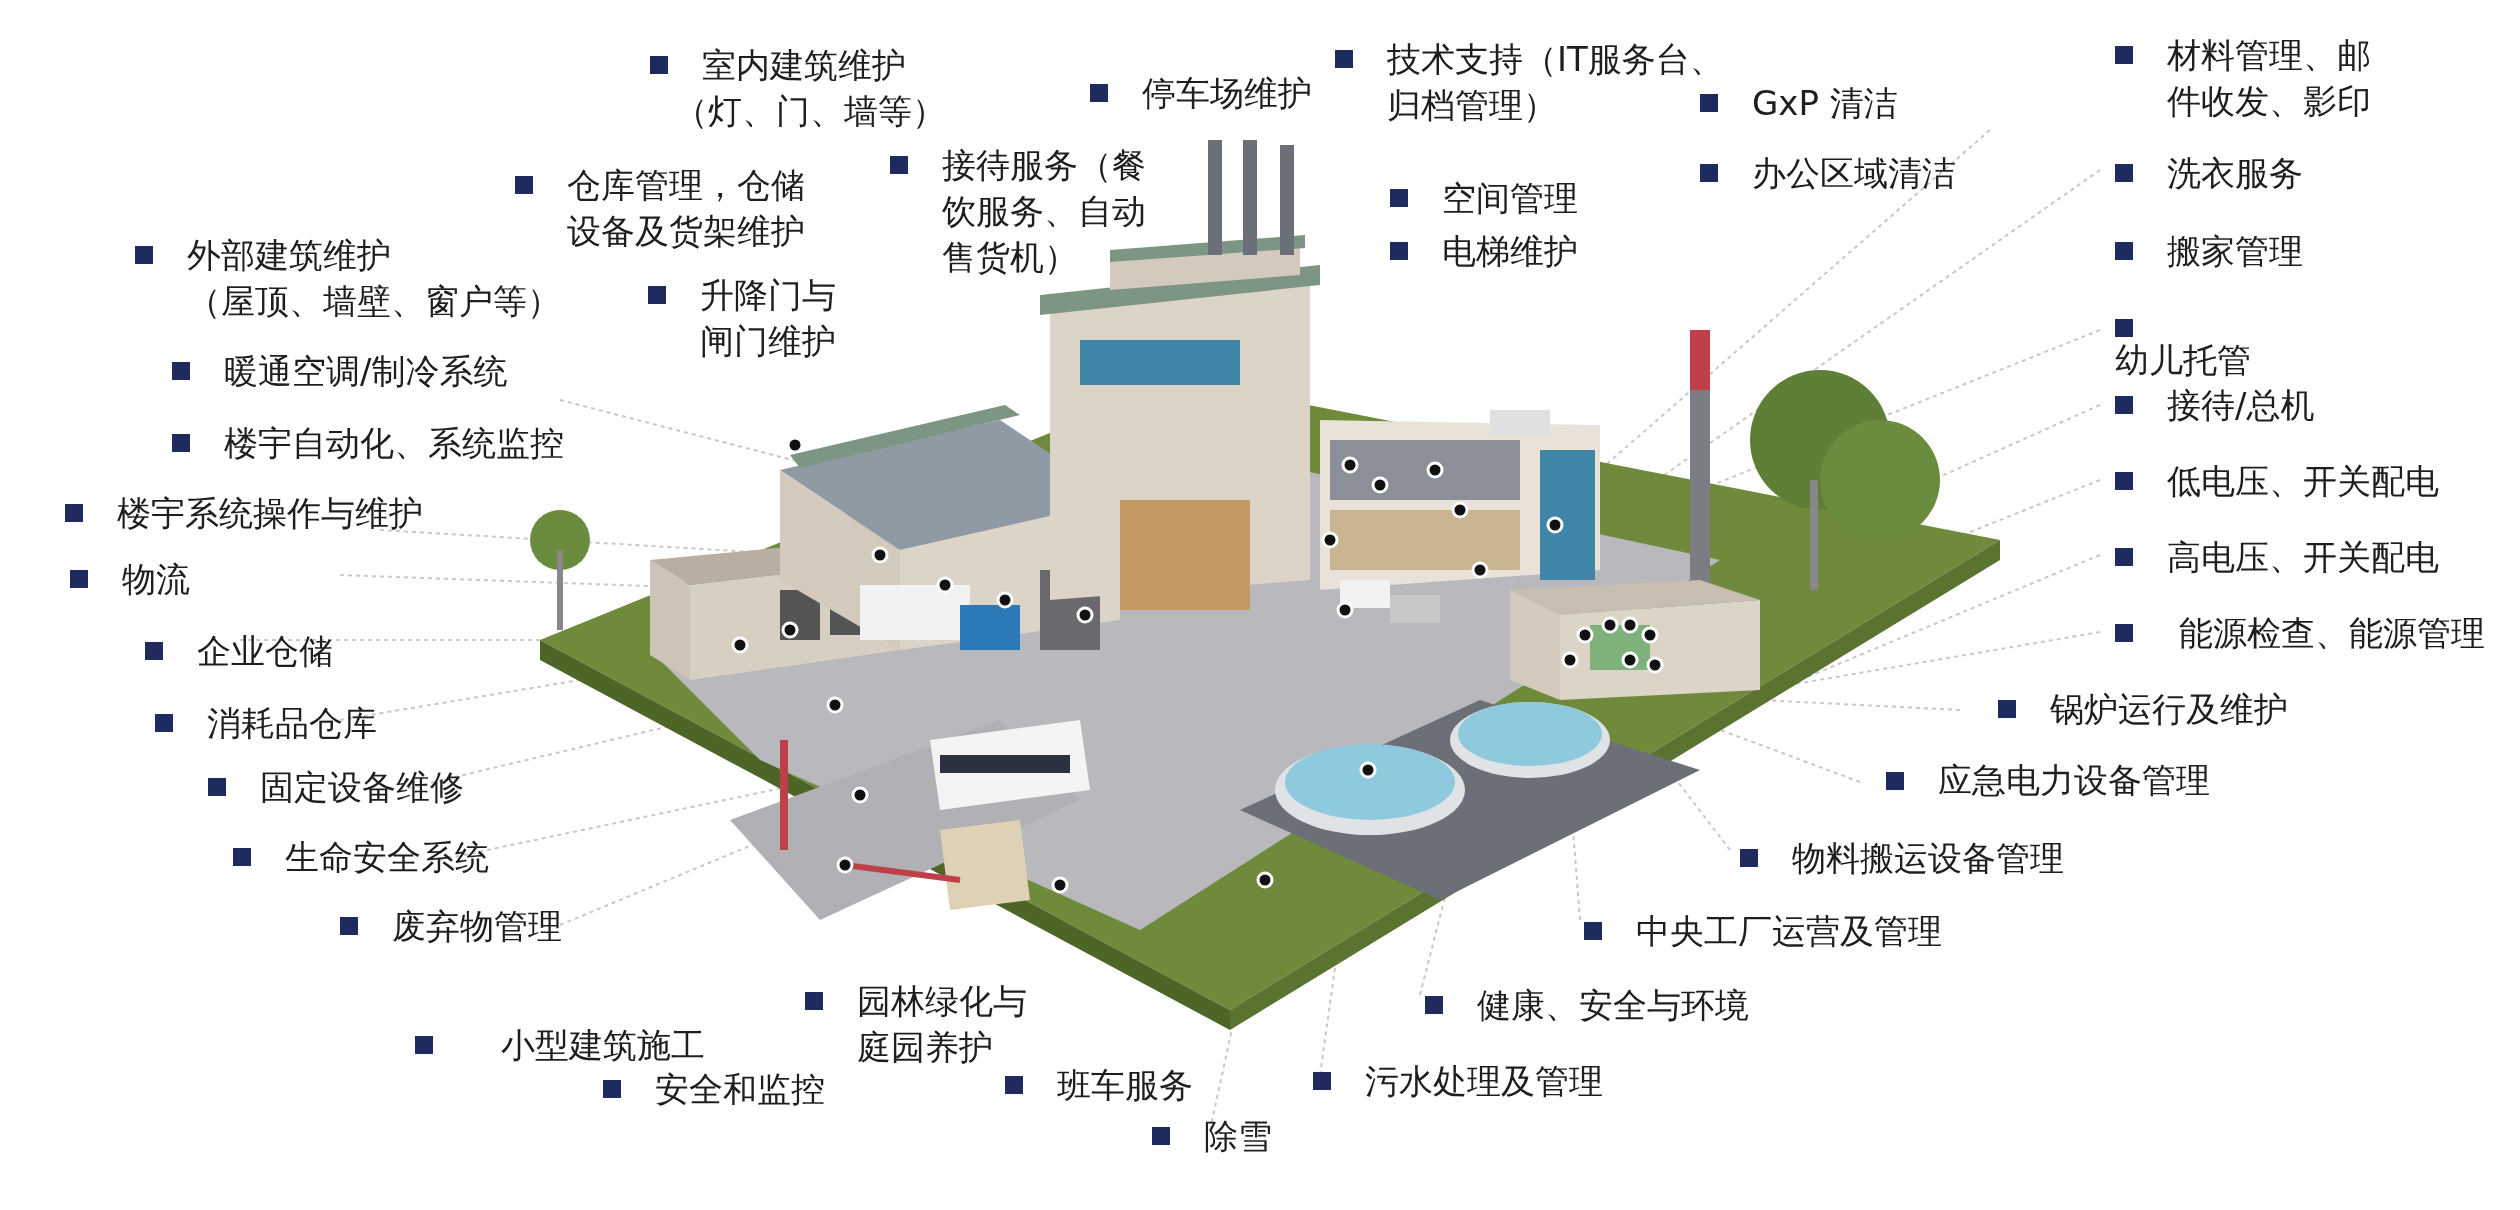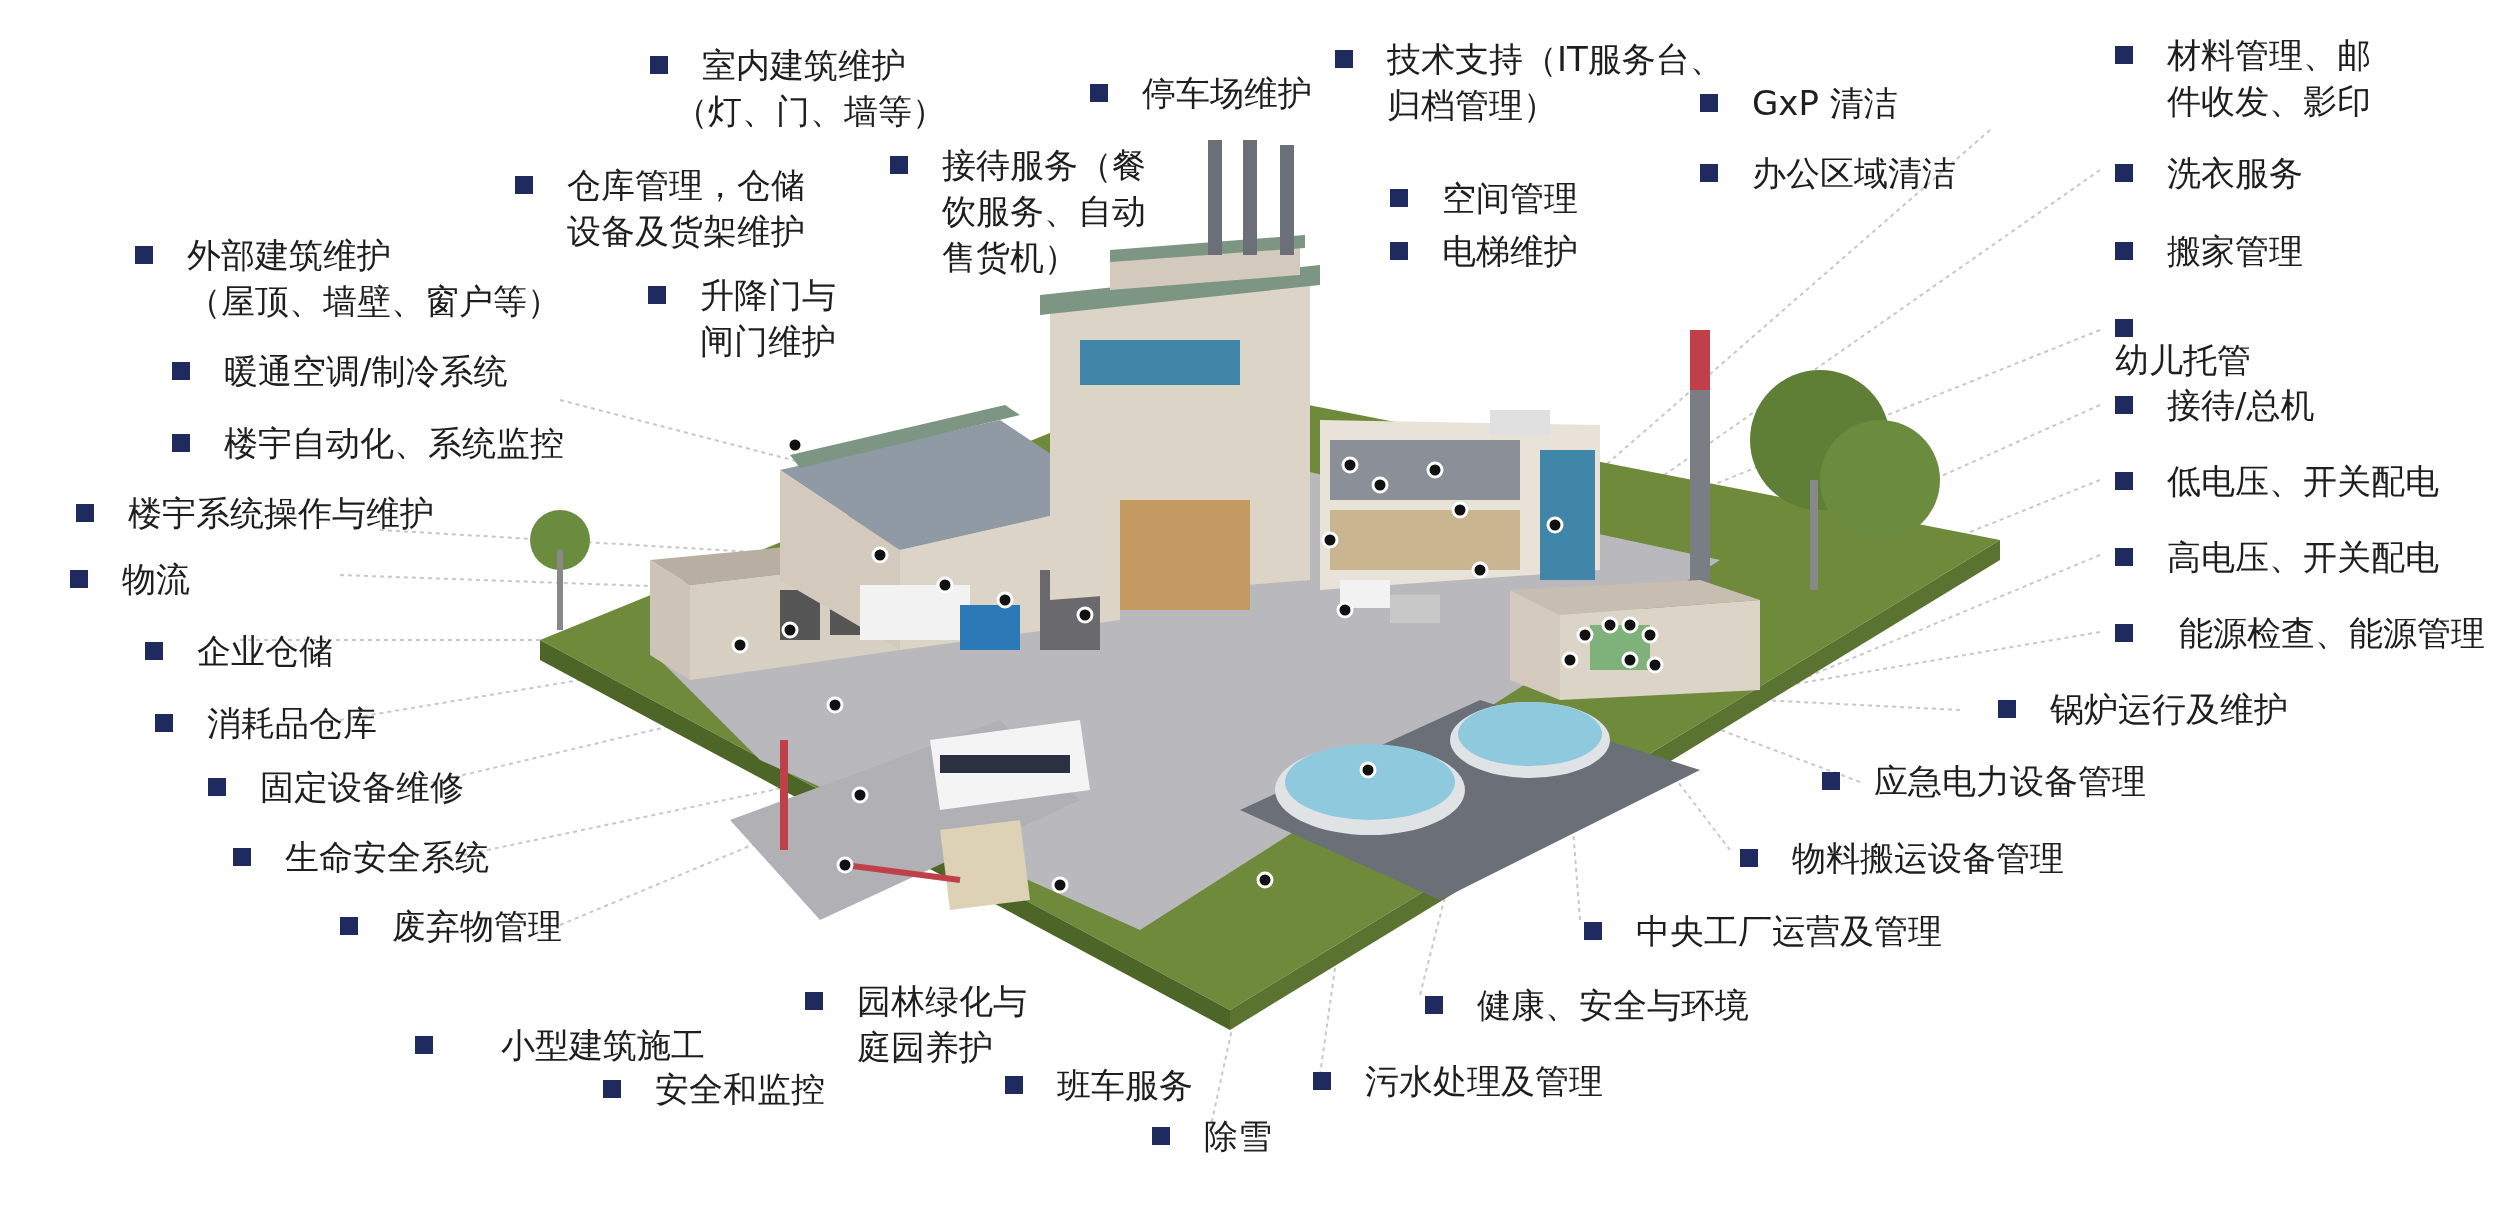--- a/index.html
+++ b/index.html
@@ -209,21 +209,21 @@
     <span class="text">幼儿托管</span>
   </div>
   <div class="label" style="left:172px;top:420px;">
     <span class="bullet"></span>
     <span class="text">楼宇自动化、系统监控</span>
   </div>
   <div class="label" style="left:2115px;top:382px;">
     <span class="bullet"></span>
     <span class="text">接待/总机</span>
   </div>
-  <div class="label" style="left:76px;top:490px;text-align:center;">
+  <div class="label" style="left:65px;top:490px;text-align:center;">
     <span class="bullet"></span>
     <span class="text">楼宇系统操作与维护</span>
   </div>
   <div class="label" style="left:2115px;top:458px;">
     <span class="bullet"></span>
     <span class="text">低电压、开关配电</span>
   </div>
   <div class="label" style="left:70px;top:556px;">
     <span class="bullet"></span>
     <span class="text">物流</span>
@@ -245,21 +245,21 @@
     <span class="text">消耗品仓库</span>
   </div>
   <div class="label" style="left:1998px;top:686px;">
     <span class="bullet"></span>
     <span class="text">锅炉运行及维护</span>
   </div>
   <div class="label" style="left:208px;top:764px;">
     <span class="bullet"></span>
     <span class="text">固定设备维修</span>
   </div>
-  <div class="label" style="left:1822px;top:758px;">
+  <div class="label" style="left:1886px;top:758px;font-family:Liberation Serif, serif;">
     <span class="bullet"></span>
     <span class="text">应急电力设备管理</span>
   </div>
   <div class="label" style="left:233px;top:834px;">
     <span class="bullet"></span>
     <span class="text">生命安全系统</span>
   </div>
   <div class="label" style="left:1740px;top:835px;">
     <span class="bullet"></span>
     <span class="text">物料搬运设备管理</span>

